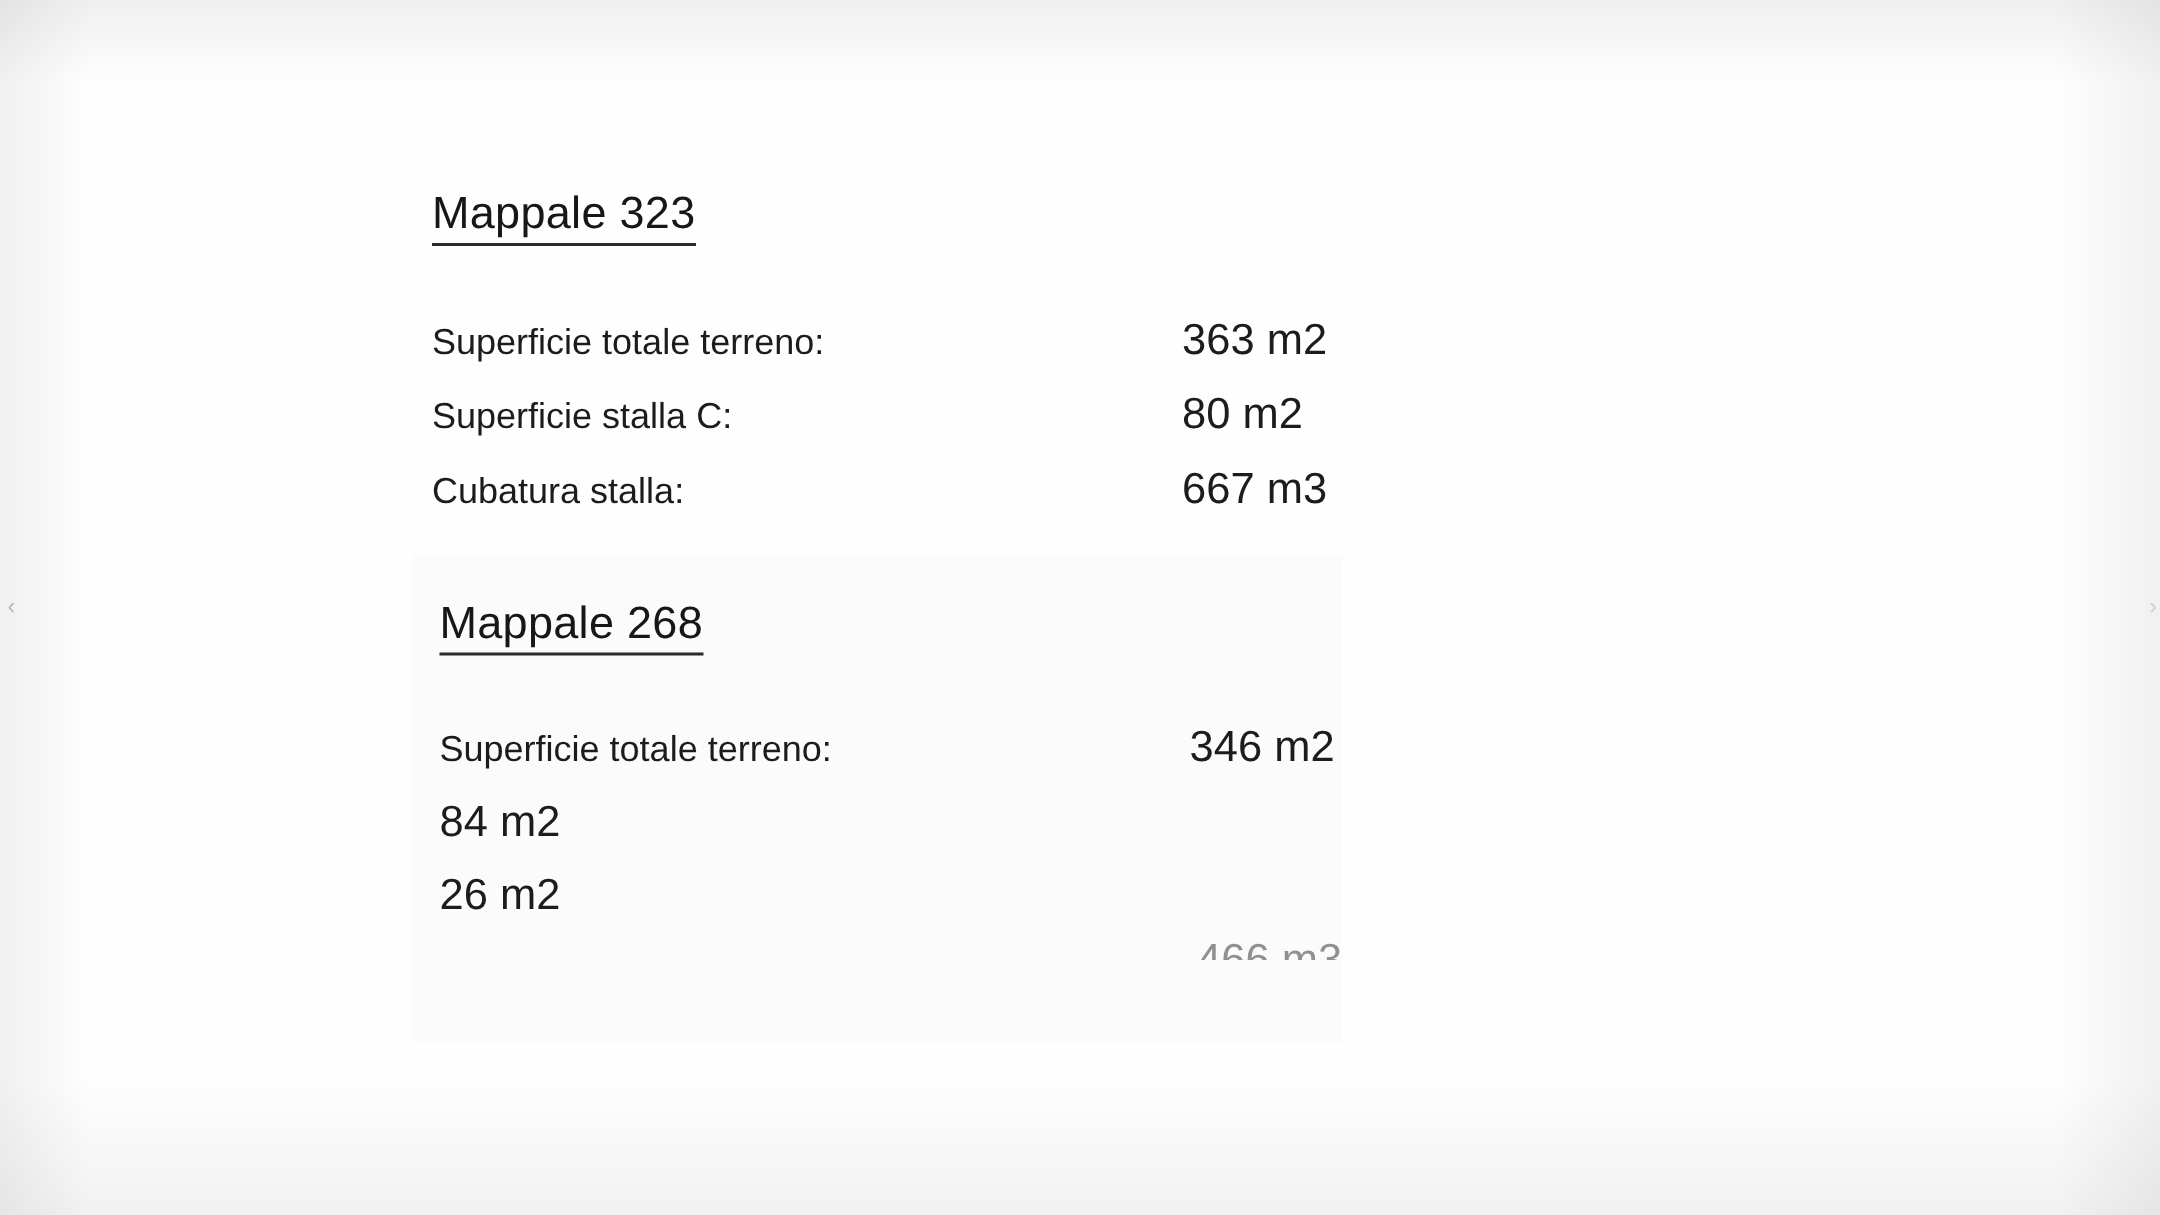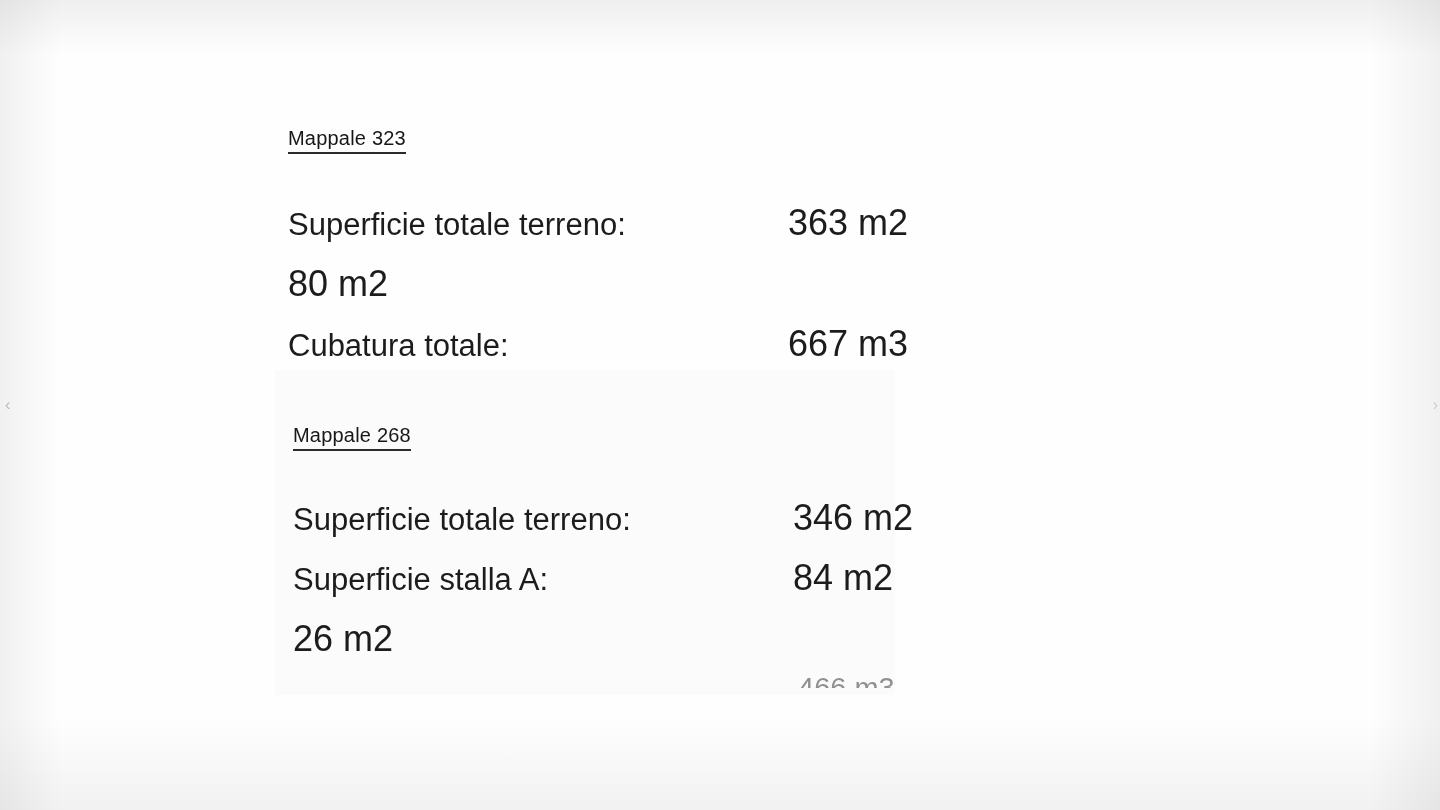--- a/index.html
+++ b/index.html
@@ -76,21 +76,21 @@
     left: 288px;
     top: 128px;
     width: 1000px;
   }
 
   .section {
     margin-bottom: 0;
   }
 
   .section-heading {
-    font-size: 20px;
+    font-size: 30px;
     line-height: 1.0;
     letter-spacing: 0.2px;
     color: #171717;
     display: inline-block;
     border-bottom: 2px solid #2b2b2b;
     padding-bottom: 4px;
     margin: 0;
     white-space: nowrap;
   }
 
@@ -99,28 +99,28 @@
   }
 
   .row {
     display: flex;
     align-items: baseline;
     margin-bottom: 3px;
   }
 
   .row-label {
     width: 500px;
-    font-size: 31px;
+    font-size: 24px;
     line-height: 1.6;
     color: #1c1c1c;
     white-space: nowrap;
   }
 
   .row-value {
-    font-size: 36px;
+    font-size: 29px;
     line-height: 1.6;
     color: #1c1c1c;
     white-space: nowrap;
   }
 
   
   .section.second {
     margin-top: 52px;
   }
   .section.second .section-heading {
@@ -171,38 +171,38 @@
   <div class="doc-content">
 
     <div class="section first">
       <div class="section-heading">Mappale 323</div>
       <div class="rows">
         <div class="row">
           <div class="row-label">Superficie totale terreno:</div>
           <div class="row-value">363 m2</div>
         </div>
         <div class="row">
+          <div class="row-label">Superficie stalla C:</div>
           <div class="row-value">80 m2</div>
         </div>
         <div class="row">
-          <div class="row-label">Cubatura totale:</div>
+          <div class="row-label">Cubatura stalla:</div>
           <div class="row-value">667 m3</div>
         </div>
       </div>
     </div>
 
     <div class="section second">
       <div class="section-heading">Mappale 268</div>
       <div class="rows">
         <div class="row">
           <div class="row-label">Superficie totale terreno:</div>
           <div class="row-value">346 m2</div>
         </div>
         <div class="row">
-          <div class="row-label">Superficie stalla A:</div>
           <div class="row-value">84 m2</div>
         </div>
         <div class="row">
           <div class="row-value">26 m2</div>
         </div>
         <div class="clipped-line">466 m3</div>
       </div>
     </div>
 
   </div>

